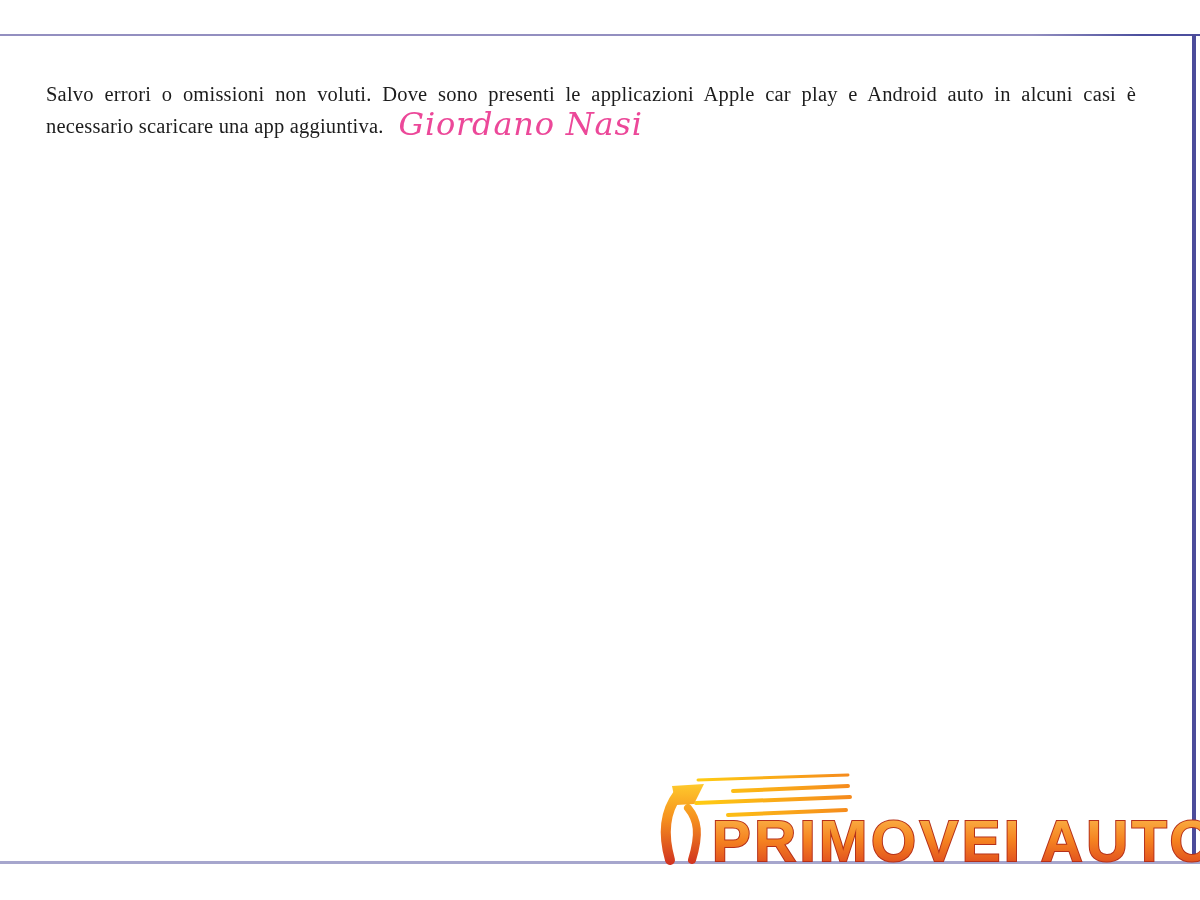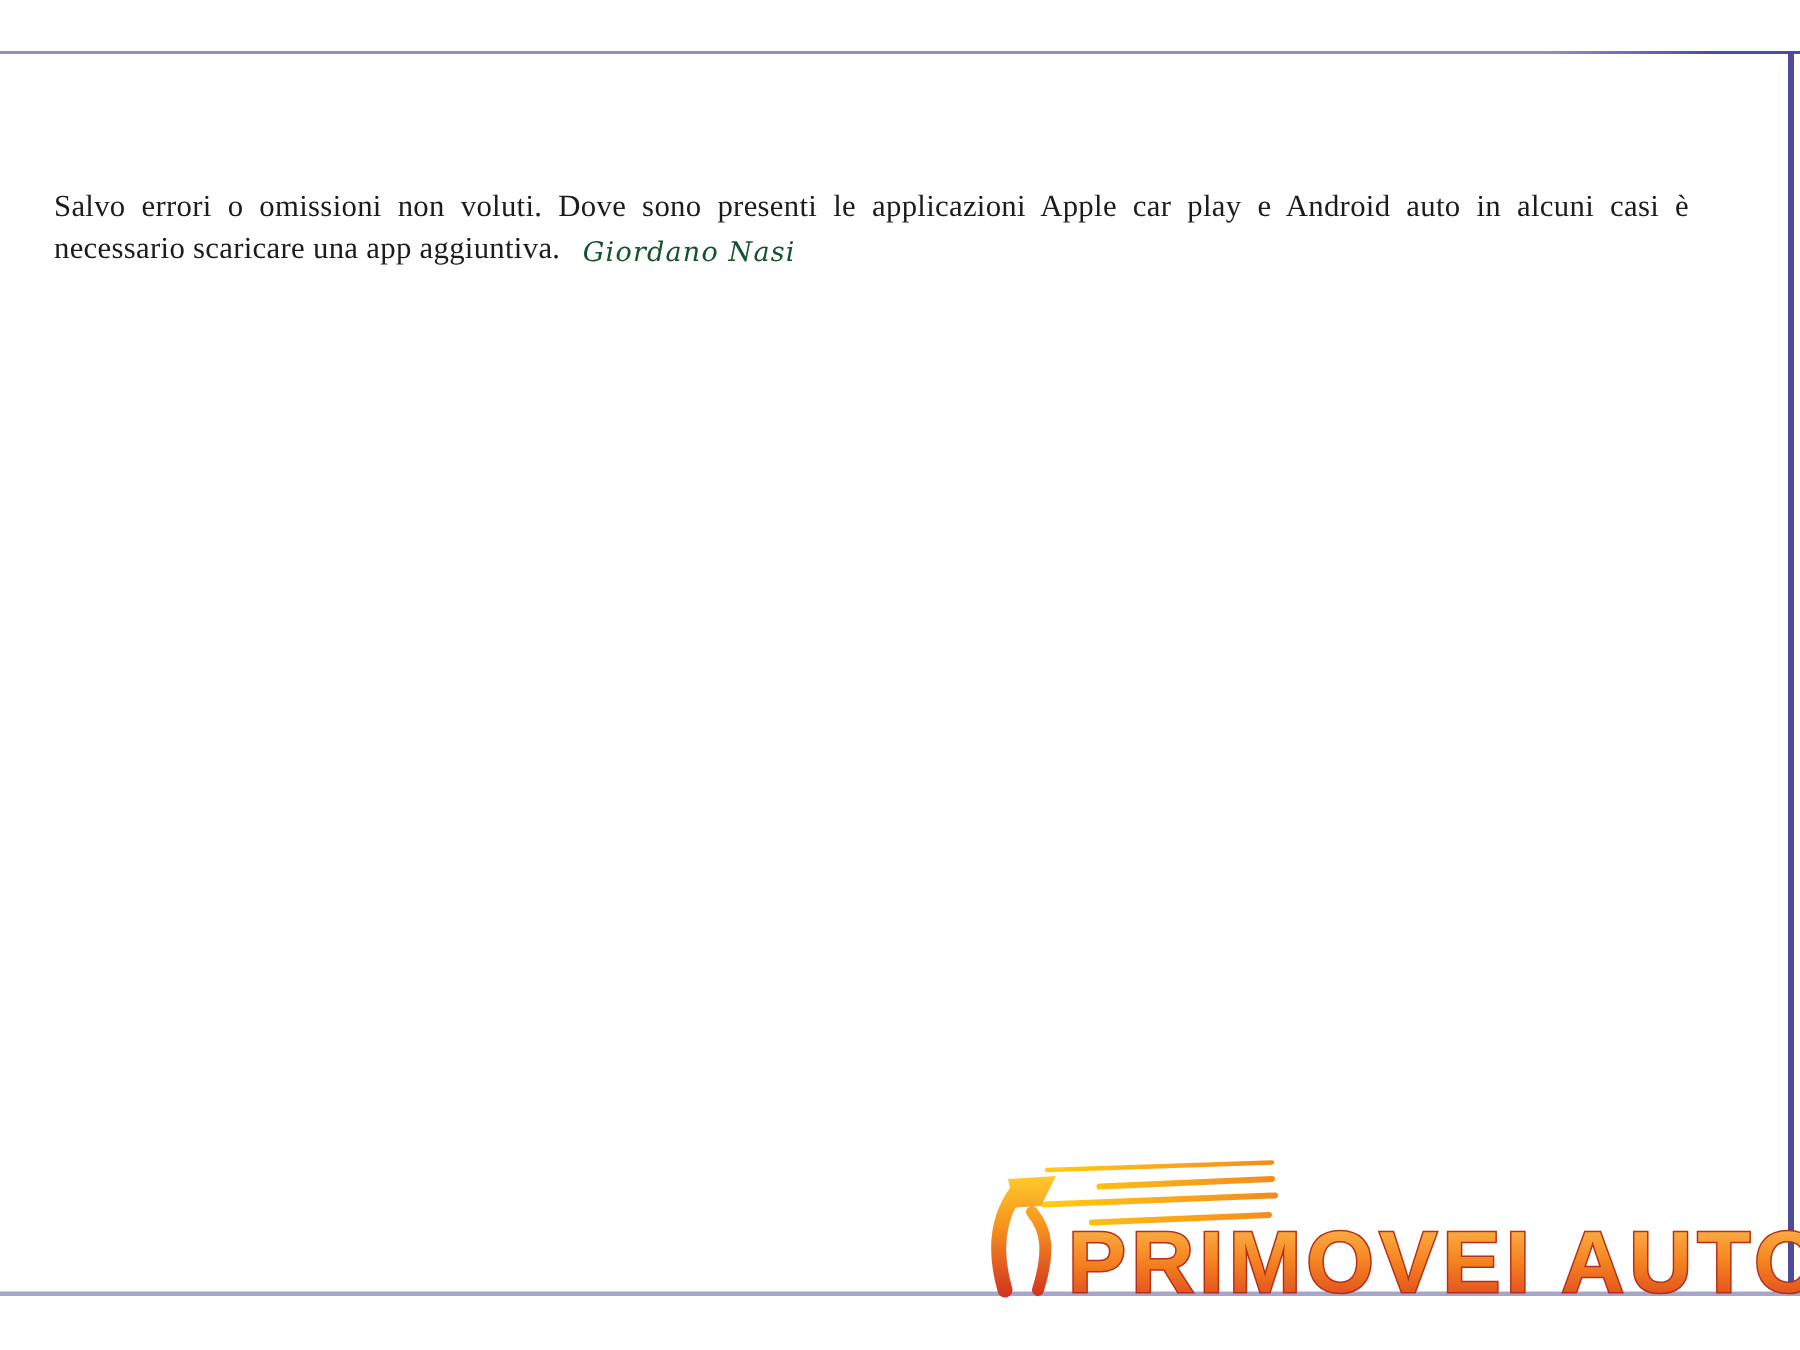--- a/index.html
+++ b/index.html
@@ -33,42 +33,41 @@
     position: absolute;
     left: 0; top: 861px;
     width: 1200px; height: 3px;
     background: #a6a6cd;
     z-index: 1;
   }
 
   
   .disclaimer {
     position: absolute;
-    left: 36px; top: 81px;
+    left: 46px; top: 81px;
     width: 1090px;
     font-size: 20.5px;
     line-height: 27.5px;
     color: #1c1c1c;
     letter-spacing: 0.2px;
-    margin-top: 44px;
   }
   .disclaimer .line-justified {
     text-align: justify;
     text-align-last: justify;
   }
   .disclaimer .line-left {
     text-align: left;
     white-space: nowrap;
   }
   .signature {
     font-family: "DejaVu Serif", serif;
     font-style: italic;
-    font-size: 18px;
+    font-size: 32px;
     letter-spacing: 0.8px;
-    color: #14532d;
+    color: #ec4899;
     margin-left: 15px;
     position: relative;
     top: 2px;
   }
 
   
   .logo-wrap {
     position: absolute;
     left: 648px; top: 772px;
     width: 600px; height: 95px;

